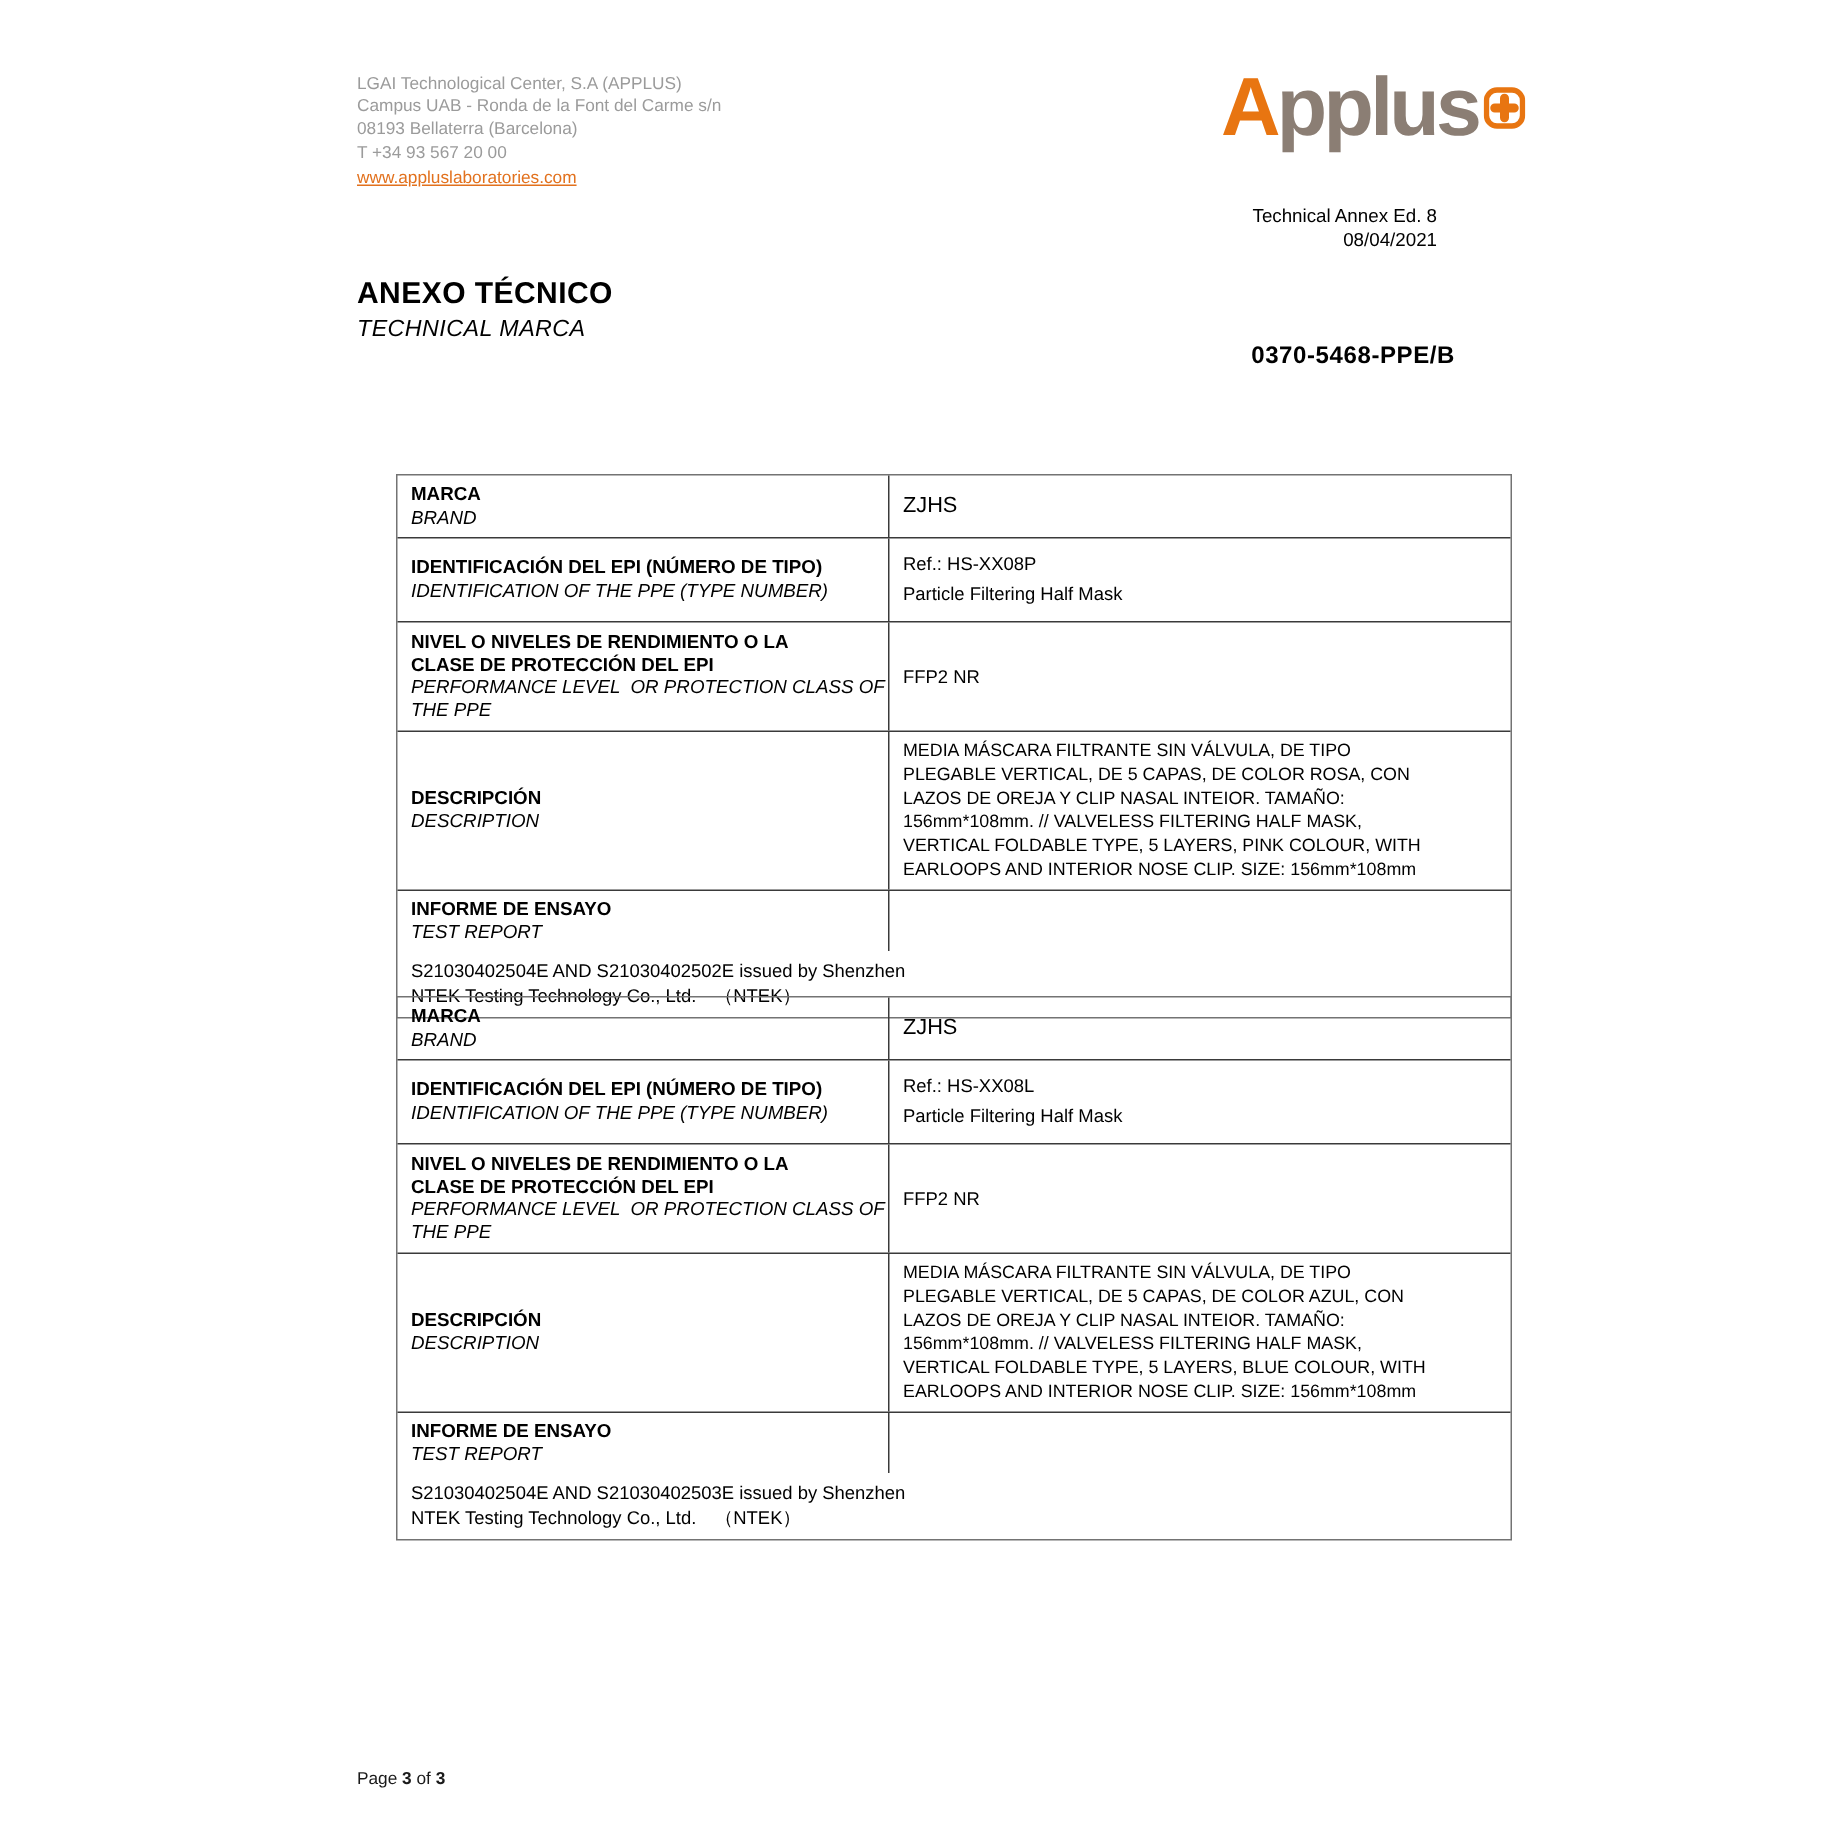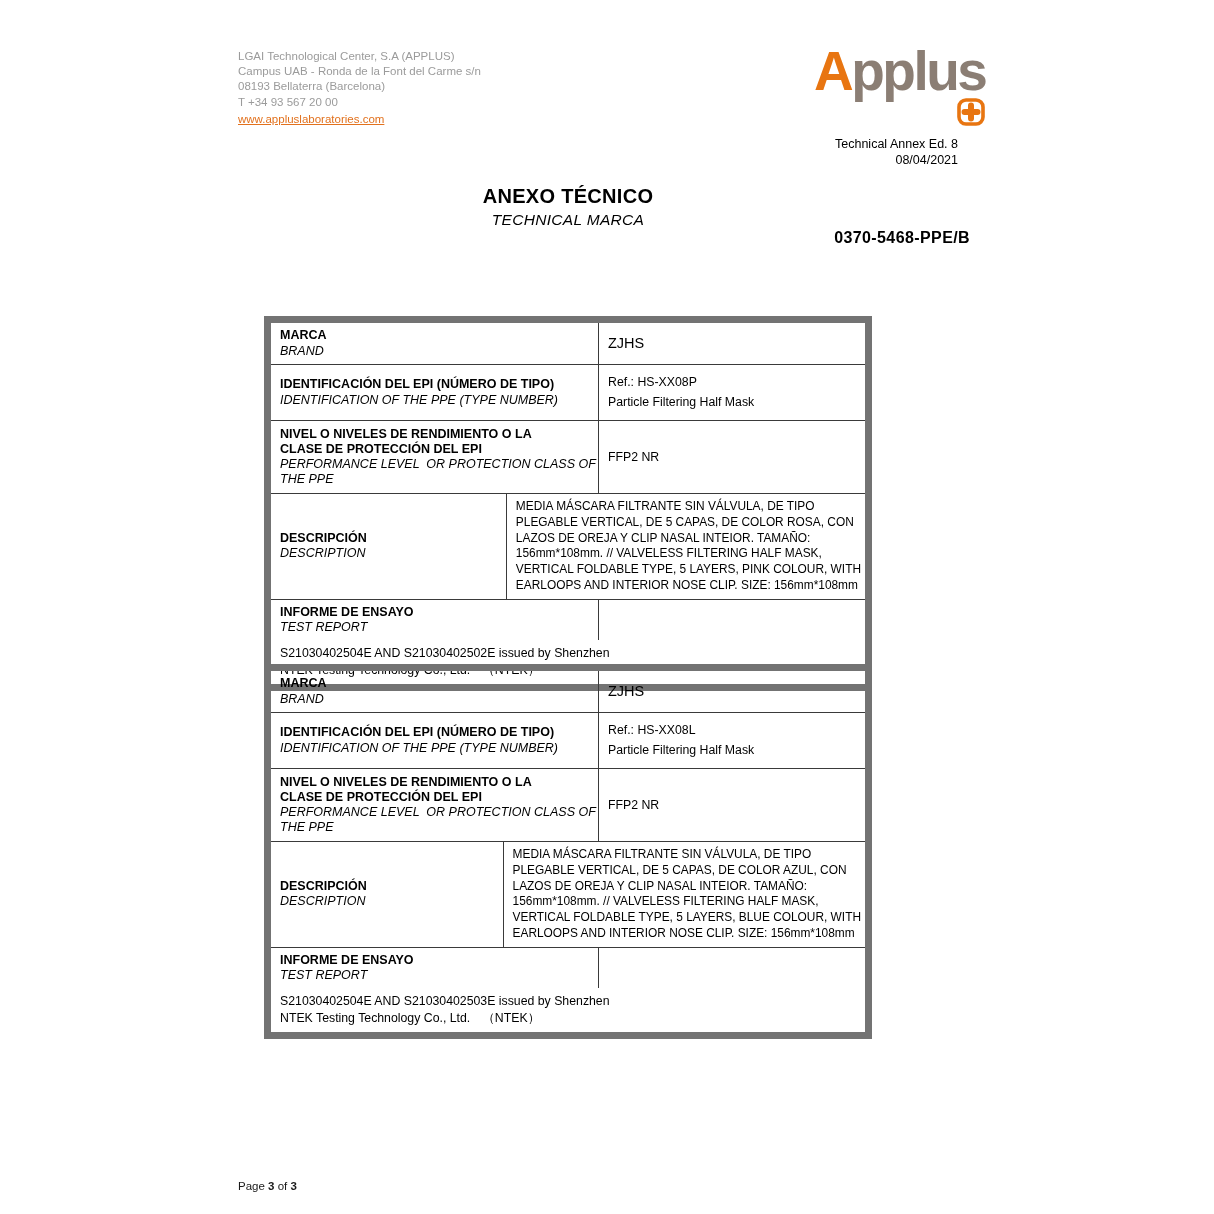--- a/index.html
+++ b/index.html
@@ -6,36 +6,36 @@
   .page {
     position:relative; width:1214px; height:1214px; background:#ffffff;
     font-family:"Liberation Sans", sans-serif; color:#000; overflow:hidden;
   }
 
   
   .address { position:absolute; left:238px; top:49px; font-size:11.5px; line-height:15.2px; color:#9B9B9B; }
   .address .lines > div { white-space:pre; }
   .website { display:inline-block; margin-top:2px; color:#E2711D; text-decoration:underline; font-size:11.5px; cursor:pointer; }
 
-  .logo { position:absolute; left:814px; top:46px; display:flex; align-items:flex-end;flex-direction:column; }
+  .logo { position:absolute; left:814px; top:46px; display:flex; align-items:center; }
   .logo-text { font-size:55px; line-height:50px; font-weight:bold; letter-spacing:-2.5px; }
   .logo-a { color:#E87511; }
   .logo-rest { color:#8B7E74; }
   .logo-plus { margin-left:4px; margin-top:2px; }
 
   .annex-meta { position:absolute; right:256px; top:137px; text-align:right; font-size:12.5px; line-height:15.5px; color:#000; }
 
   
-  .title-block { position:absolute; left:238px; top:185px; width:660px; text-align:center; }
+  .title-block { position:absolute; left:238px; top:185px; width:660px; text-align:left; }
   .title-main { font-size:20px; font-weight:bold; letter-spacing:0.3px; }
   .title-sub { font-size:15.5px; font-style:italic; margin-top:3px; letter-spacing:0.3px; }
   .doc-number { position:absolute; right:244px; top:229px; font-size:16px; font-weight:bold; letter-spacing:0.4px; }
 
   
-  .doc-table { position:absolute; left:264px; width:608px; border:7px solid #737373; box-sizing:border-box; }
+  .doc-table { position:absolute; left:264px; width:744px; border:1px solid #737373; box-sizing:border-box; }
   .table-1 { top:316px; }
   .table-2 { top:664px; }
   .t-row { display:flex; box-sizing:border-box; }
   .t-row + .t-row { border-top:1px solid #3a3a3a; }
   .cell { box-sizing:border-box; display:flex; flex-direction:column; justify-content:center; padding:5px 9px 5px 9px; }
   .cell-label { width:328px; border-right:1px solid #3a3a3a; }
   .cell-value { flex:1; padding-right:4px; }
   .lbl-es > div { font-weight:bold; font-size:12.5px; line-height:15.2px; white-space:pre; }
   .lbl-en > div { font-style:italic; font-size:12.5px; line-height:15.2px; white-space:pre; }
   .val > div { font-size:12.3px; line-height:17px; white-space:pre; }

